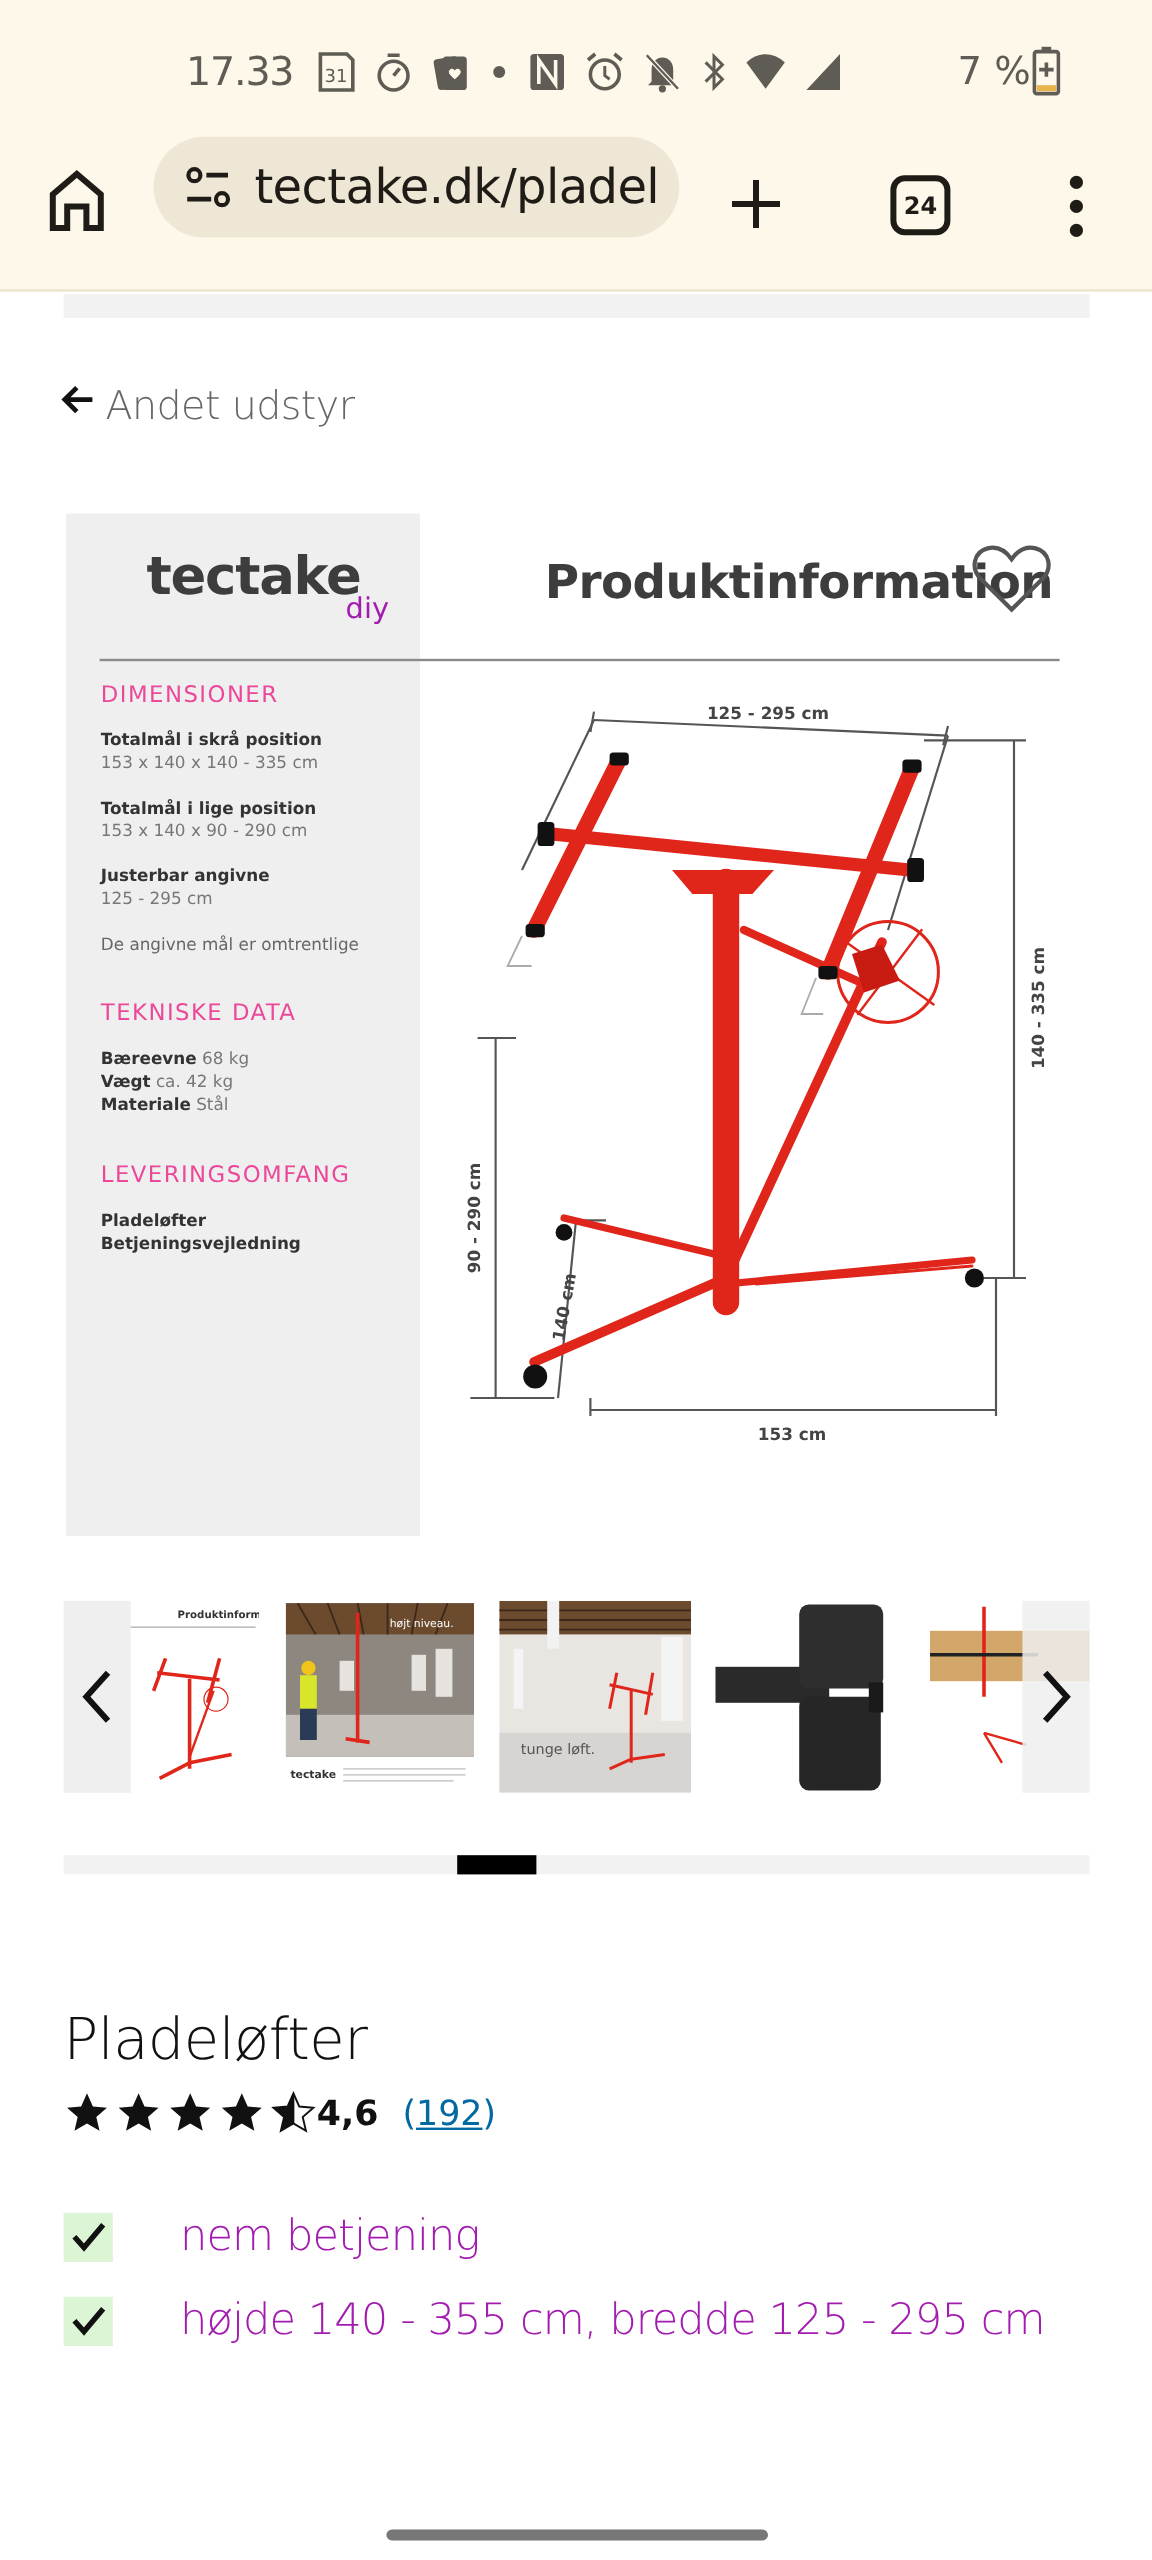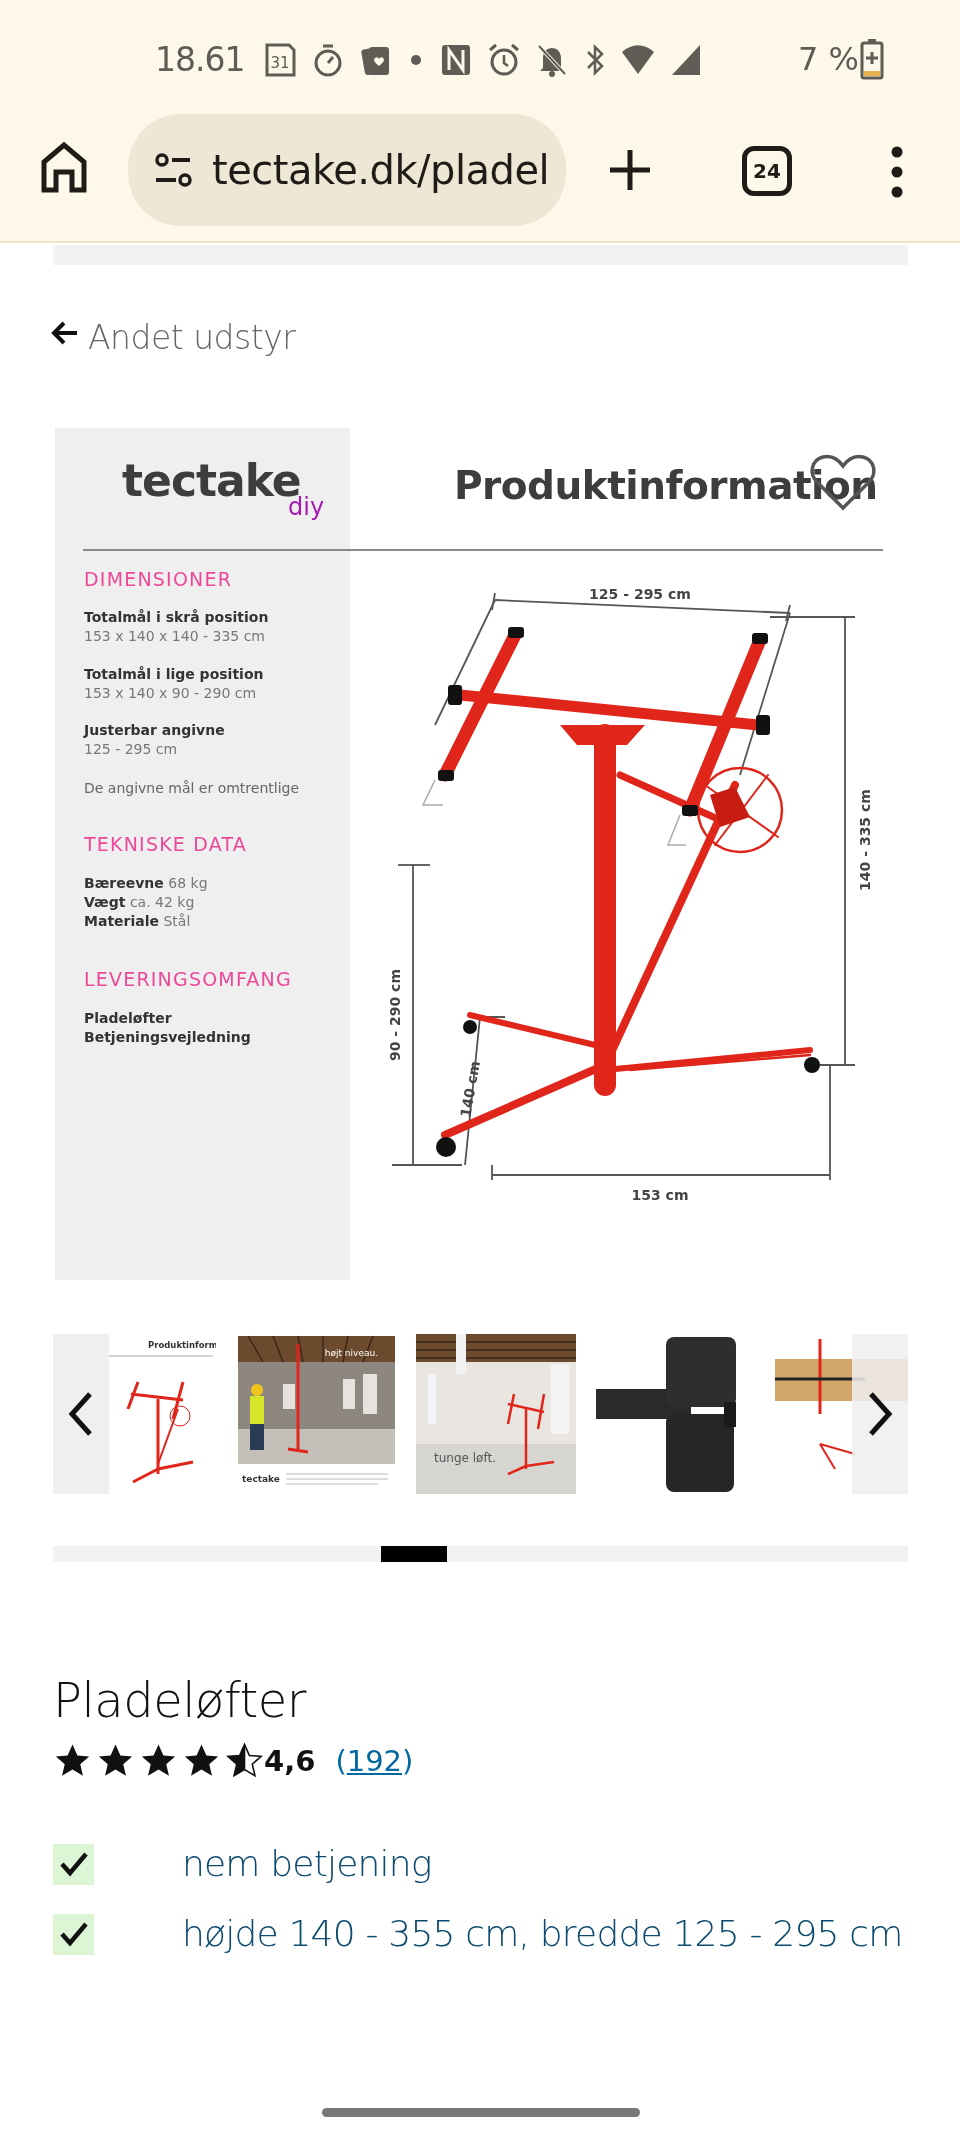--- a/index.html
+++ b/index.html
@@ -10,21 +10,21 @@
   .statusbar { position: absolute; left: 0; top: 0; width: 960px; height: 110px; background: #fdf8e9; }
   .statusbar .time { position: absolute; left: 155px; top: 40px; font-size: 33px; color: #5f5c55; font-family: "DejaVu Sans", sans-serif; letter-spacing: -1px; }
   .sb-icons { position: absolute; left: 262px; top: 38px; height: 44px; display: flex; align-items: center; gap: 12px; }
   .sb-icon { width: 36px; height: 40px; display: flex; align-items: center; justify-content: center; }
   .sb-icon svg { width: 34px; height: 36px; }
   .battery-text { position: absolute; left: 798px; top: 40px; font-size: 32px; color: #5f5c55; font-family: "DejaVu Sans", sans-serif; }
 
   
   .toolbar { position: absolute; left: 0; top: 110px; width: 960px; height: 133px; background: #fdf8e9; border-bottom: 2px solid #ebe4cf; }
   .tb-home { position: absolute; left: 36px; top: 30px; width: 56px; height: 56px; }
-  .urlbar { position: absolute; left: 128px; top: 4px; width: 438px; height: 112px; background: #efe7d6; border-radius: 53px; display: flex; align-items: center; }
+  .urlbar { position: absolute; left: 128px; top: 4px; width: 438px; height: 84px; background: #efe7d6; border-radius: 53px; display: flex; align-items: center; }
   .urlbar .tune { width: 48px; height: 48px; margin-left: 22px; }
   .urlbar .url { font-size: 40px; color: #1f1c17; margin-left: 14px; font-family: "DejaVu Sans", sans-serif; letter-spacing: -0.5px; white-space: nowrap; overflow: hidden; width: 340px; }
   .tb-plus { position: absolute; left: 606px; top: 36px; width: 48px; height: 48px; }
   .tb-tabs { position: absolute; left: 742px; top: 36px; width: 50px; height: 50px; border: 5px solid #1f1c17; border-radius: 12px; display: flex; align-items: center; justify-content: center; font-size: 20px; font-weight: bold; color: #1f1c17; font-family: "DejaVu Sans", sans-serif; }
   .tb-menu { position: absolute; left: 882px; top: 34px; width: 30px; height: 56px; }
 
   
   .topstrip { position: absolute; left: 53px; top: 245px; width: 855px; height: 20px; background: #f2f2f2; }
   .breadcrumb { position: absolute; left: 50px; top: 318px; display: flex; align-items: flex-start; gap: 8px; cursor: pointer; }
   .breadcrumb .arrow { width: 30px; height: 30px; }
@@ -61,29 +61,29 @@
   .stars { display: flex; gap: 4px; }
   .stars svg { width: 39px; height: 38px; }
   .rating .score { font-size: 29px; font-weight: bold; font-family: "DejaVu Sans", sans-serif; }
   .rating .count { font-size: 29px; margin-left: 20px; color: #0369a1; font-family: "DejaVu Sans", sans-serif; cursor: pointer; }
   .rating .count u { text-decoration: underline; }
 
   .features { position: absolute; left: 53px; top: 1838px; width: 860px; }
   .feature { position: relative; display: flex; align-items: center; margin-bottom: 18px; }
   .feature .check { width: 41px; height: 41px; background: #dcf5d4; display: flex; align-items: center; justify-content: center; flex-shrink: 0; }
   .feature .check svg { width: 30px; height: 28px; }
-  .feature .text { margin-left: 88px; font-size: 36px; line-height: 52px; color: #0c4a6e; font-family: "DejaVu Sans", sans-serif; font-weight: 300; letter-spacing: -0.8px; }
+  .feature .text { margin-left: 56px; font-size: 36px; line-height: 52px; color: #a21caf; font-family: "DejaVu Sans", sans-serif; font-weight: 300; letter-spacing: -0.8px; }
 
   .gesture-bar { position: absolute; left: 322px; top: 2108px; width: 318px; height: 9px; border-radius: 5px; background: #777; }
 </style>
 </head>
 <body>
 
 <div class="statusbar">
-  <span class="time">18.61</span>
+  <span class="time">17.33</span>
   <div class="sb-icons">
     <span class="sb-icon">
       <svg viewBox="0 0 34 36">
           <path d="M4 3h22l5 5v25H4z" fill="none" stroke="#5f5c55" stroke-width="3"></path>
           <text x="17" y="26" font-size="15" text-anchor="middle" fill="#5f5c55" font-family="DejaVu Sans">31</text>
         </svg>
     </span>
     <span class="sb-icon">
       <svg viewBox="0 0 34 36">
           <circle cx="17" cy="21" r="12" fill="none" stroke="#5f5c55" stroke-width="3"></circle>

